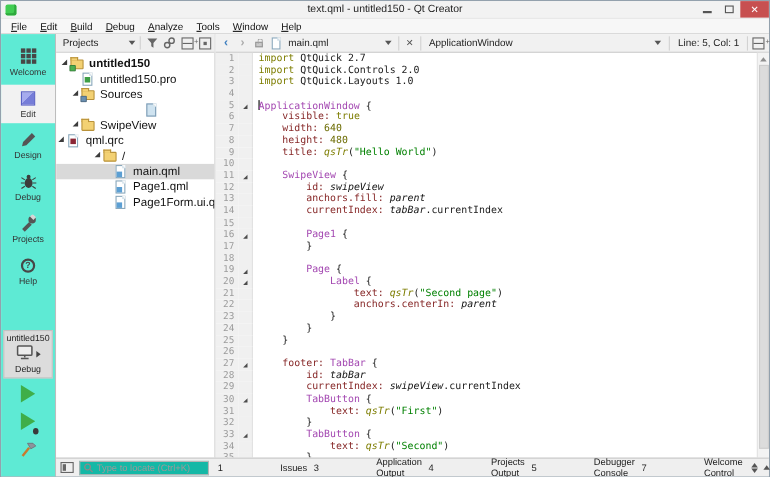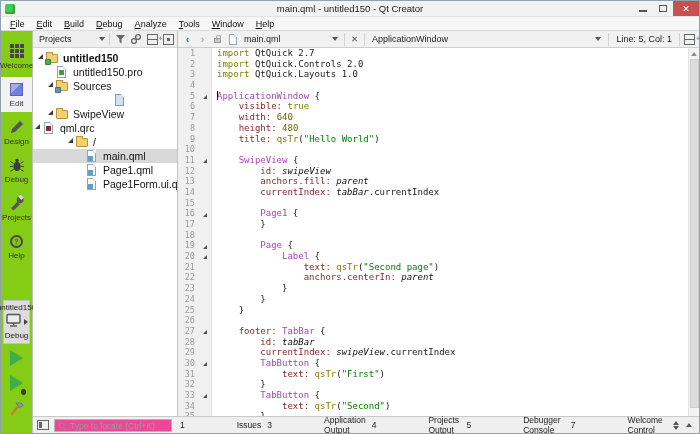--- a/index.html
+++ b/index.html
@@ -20,21 +20,21 @@
 
   
   .menubar { height:15px; flex:none; display:flex; align-items:flex-end; background:#f7f7f7; border-top:1px solid #e2e2e2; border-bottom:1px solid #dadada; padding-left:3px; }
   .menu-item { padding:0 6px; height:100%; display:flex; align-items:center; color:#111; }
   .menu-item u { text-decoration:underline; }
 
   
   .body { flex:1; display:flex; min-height:0; }
 
   
-  .mode-sidebar { width:32px; flex:none; background:#84cc16; border-right:1px solid #bdbdbd; display:flex; flex-direction:column; align-items:stretch; padding-top:8px; }
+  .mode-sidebar { width:50px; flex:none; background:#5eead4; border-right:1px solid #bdbdbd; display:flex; flex-direction:column; align-items:stretch; padding-top:8px; }
   .mode-item { padding:3px 0 4px 0; display:flex; flex-direction:column; align-items:center; gap:1px; margin-bottom:3px; }
   .mode-item.active { background:#f2f2f2; }
   .mode-label { font-size:8px; color:#333; }
   .mode-icon { height:18px; display:flex; align-items:center; justify-content:center; }
   .grid9 { display:grid; grid-template-columns:repeat(3,4px); grid-auto-rows:4px; gap:1px; }
   .grid9 i { background:#474747; }
   .edit-sq { width:13px; height:13px; border:1px solid #5a61c6; background:linear-gradient(135deg,#a6abee 0 45%,#767dd8 45%); }
   .help-circ { width:13px; height:13px; border-radius:50%; border:2px solid #474747; color:#474747; font-size:8px; font-weight:bold; display:flex; align-items:center; justify-content:center; }
   .spacer { flex:1; }
 
@@ -108,54 +108,54 @@
   .code-col { flex:1; min-width:0; overflow:hidden; font-family:"DejaVu Sans Mono", monospace; font-size:9px; line-height:10.7px; }
   .code-line { display:flex; height:10.7px; }
   .ln { width:21px; flex:none; text-align:right; padding-right:4px; background:#f0f0f0; color:#9b9b9b; font-size:8.5px; }
   .fold { width:13px; flex:none; background:#f0f0f0; border-right:1px solid #e2e2e2; display:flex; align-items:center; justify-content:center; }
   .fold-mark { width:0; height:0; border-left:4px solid transparent; border-bottom:4px solid #4c4c4c; margin-top:2px; }
   .src { flex:1; padding-left:5px; white-space:pre; color:#1a1a1a; }
   .tk-kw { color:#7d7d00; }
   .tk-ty { color:#a347b1; }
   .tk-pr { color:#862727; }
   .tk-st { color:#008000; }
-  .tk-fn { color:#7d7d00; }
+  .tk-fn { color:#7d7d00; font-style:italic; }
   .tk-it { color:#111; font-style:italic; }
   .tk-nu { color:#6b6b00; }
   .tk-pl { color:#1a1a1a; }
   .cursor { display:inline-block; width:0; height:9px; border-left:1px solid #000; margin-right:-1px; vertical-align:-1px; }
 
   .scrollbar { width:11px; flex:none; background:#f3f3f3; border-left:1px solid #e3e3e3; display:flex; flex-direction:column; align-items:center; }
   .sb-up { width:0; height:0; border-left:3.5px solid transparent; border-right:3.5px solid transparent; border-bottom:4px solid #8f8f8f; margin:4px 0 3px 0; }
   .sb-thumb { width:9px; flex:1; margin-bottom:8px; background:#dcdcdc; border:1px solid #cdcdcd; }
 
   
   .statusbar { height:17px; flex:none; background:#efefef; border-top:1px solid #c9c9c9; display:flex; align-items:center; padding:0 4px; gap:5px; font-size:8.5px; color:#222; }
   .panel-ico { width:12px; height:10px; border:1px solid #666; position:relative; flex:none; }
   .panel-ico::before { content:""; position:absolute; left:1px; top:1px; bottom:1px; width:3px; background:#666; }
-  .locator { width:118px; height:13px; background:#ec4899; border:1px solid #b5b5b5; display:flex; align-items:flex-end; gap:3px; padding:0 3px; flex:none; }
+  .locator { width:118px; height:13px; background:#14b8a6; border:1px solid #b5b5b5; display:flex; align-items:center; gap:3px; padding:0 3px; flex:none; }
   .locator input { border:none; outline:none; flex:1; min-width:0; font-family:"Liberation Sans", sans-serif; font-size:8.5px; color:#333; background:transparent; }
   .locator input::placeholder { color:#9a9a9a; }
   .pane-btn { display:flex; align-items:center; gap:4px; padding:0 3px; height:100%; }
   .pane-key { color:#222; }
   .pane-label { color:#222;padding-left:48px; }
   .updown-ico { display:flex; flex-direction:column; gap:1px; align-items:center; }
   .updown-ico .u { width:0; height:0; border-left:3px solid transparent; border-right:3px solid transparent; border-bottom:4px solid #555; }
   .updown-ico .d { width:0; height:0; border-left:3px solid transparent; border-right:3px solid transparent; border-top:4px solid #555; }
   .out-toggle { margin-left:auto; width:14px; display:flex; justify-content:center; }
   .out-toggle .u { width:0; height:0; border-left:3.5px solid transparent; border-right:3.5px solid transparent; border-bottom:4px solid #555; }
 </style>
 </head>
 <body>
 
 <div class="window">
 
   <div class="titlebar">
     <div class="app-icon"></div>
-    <div class="title-text">main.qml - untitled150 - Qt Creator</div>
+    <div class="title-text">text.qml - untitled150 - Qt Creator</div>
     <div class="win-controls">
       <div class="win-btn min">
           <span></span>
         </div>
       <div class="win-btn max">
           <span></span>
         </div>
       <div class="win-btn close">✕</div>
     </div>
   </div>

